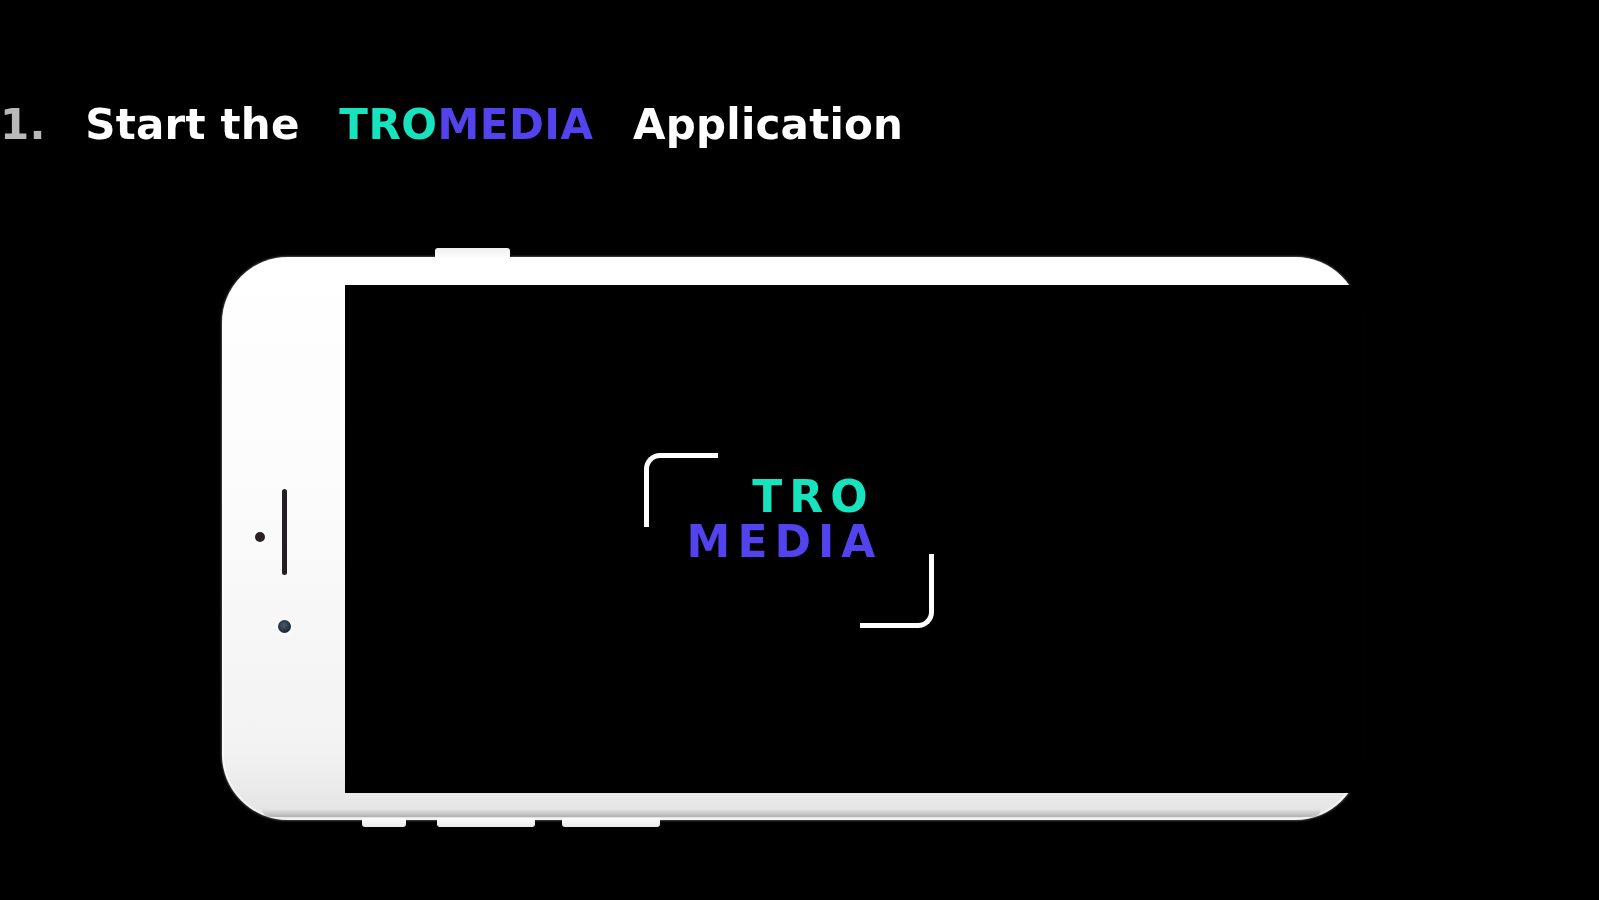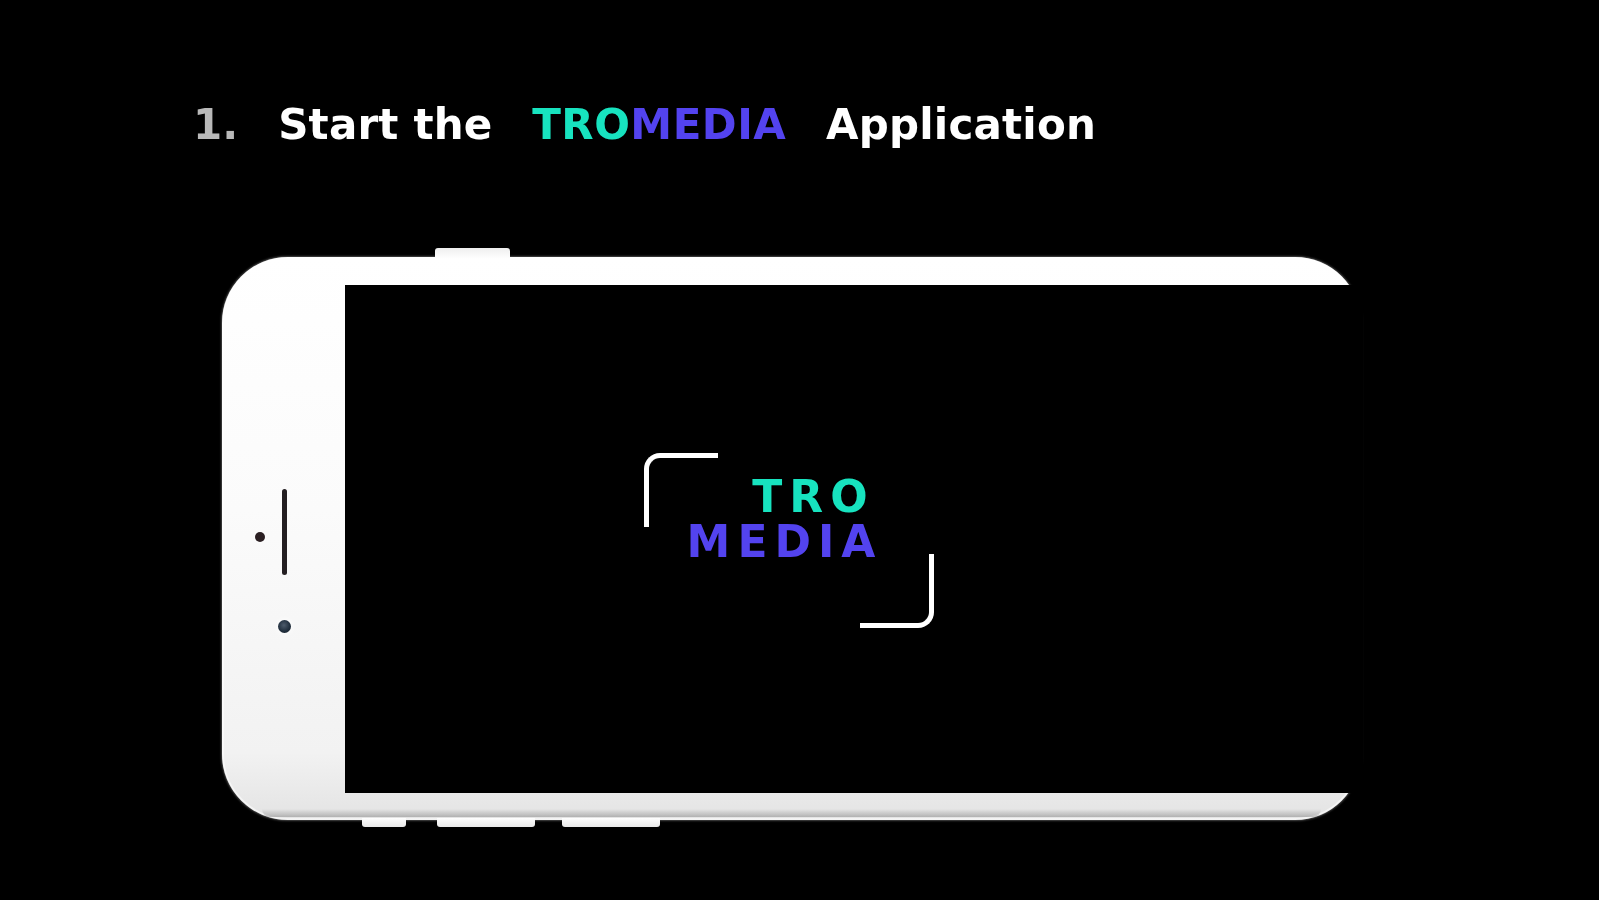--- a/index.html
+++ b/index.html
@@ -14,21 +14,21 @@
     overflow: hidden;
     font-family: "DejaVu Sans", "Liberation Sans", sans-serif;
   }
 
   
   .step-heading {
     position: absolute;
     left: 0;
     top: 104px;
     width: 1289px;
-    text-align: center;
+    text-align: left;
     font-size: 42px;
     font-weight: bold;
     letter-spacing: 0.2px;
     white-space: nowrap;
     line-height: 1;
   }
   .step-num {
     color: #b9b9b9;
     font-weight: bold;
   }

